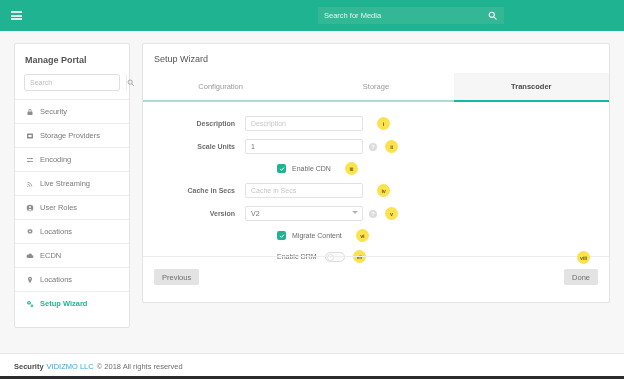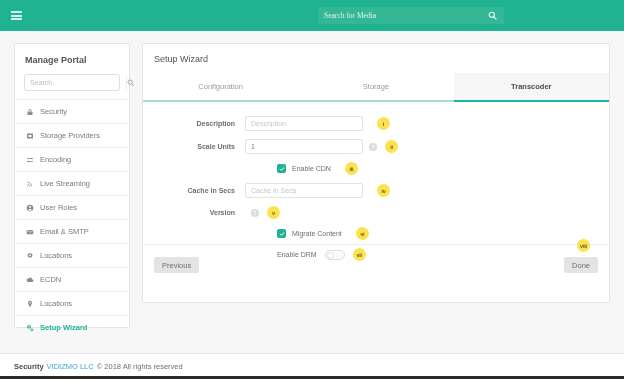--- a/index.html
+++ b/index.html
@@ -43,21 +43,21 @@
     display: flex;
     align-items: center;
   }
   .searchwrap input {
     border: 0;
     outline: 0;
     background: transparent;
     flex: 1;
     height: 100%;
     padding: 8px 6px;
-    font-family: Liberation Serif, serif;
+    font-family: Liberation Sans, sans-serif;
     font-size: 7.5px;
     color: #eaf7f2;
   }
   .searchwrap input::placeholder { color: #e3f4ee; }
   .search-btn {
     width: 24px; height: 100%;
     display: flex; align-items: center; justify-content: center;
     cursor: pointer;
   }
   .search-btn svg { width: 9px; height: 9px; }
@@ -244,21 +244,21 @@
   }
   .toggle .knob {
     position: absolute; left: 1px; top: 1px;
     width: 7px; height: 7px; border-radius: 50%;
     background: #ffffff;
     border: 1px solid #e0e0e0;
   }
 
   .footer-bar {
     position: absolute;
-    left: 0; right: 0; bottom: 16px;
+    left: 0; right: 0; bottom: 4px;
     height: 42px;
     border-top: 1px solid #ededed;
   }
   .btn {
     position: absolute;
     height: 16px;
     padding: 0 8px;
     background: #e3e3e3;
     border: 0;
     border-radius: 2px;
@@ -383,29 +383,20 @@
             <circle cx="8" cy="8" r="6.5"></circle>
             <circle cx="8" cy="6.2" r="2" fill="#ffffff"></circle>
             <path d="M4 13c.6-2.2 2.1-3.2 4-3.2s3.4 1 4 3.2z" fill="#ffffff"></path>
           </svg>
         </span>
         <span>User Roles</span>
       </li>
       <li>
         <span class="ic">
           <svg viewBox="0 0 16 16" fill="currentColor">
-            <rect x="1.5" y="4" width="13" height="8.5" rx="0.8"></rect>
-            <path d="M1.8 4.6l6.2 4.2 6.2-4.2" fill="none" stroke="#ffffff" stroke-width="1.2"></path>
-          </svg>
-        </span>
-        <span>Email &amp; SMTP</span>
-      </li>
-      <li>
-        <span class="ic">
-          <svg viewBox="0 0 16 16" fill="currentColor">
             <path d="M8 1.3l1.2 1.5 1.9-.5.4 1.9 1.8.7-.9 1.7.9 1.7-1.8.7-.4 1.9-1.9-.5L8 12.1 6.8 10.6l-1.9.5-.4-1.9-1.8-.7L3.6 6.8 2.7 5.1l1.8-.7.4-1.9 1.9.5z"></path>
             <circle cx="8" cy="6.6" r="1.8" fill="#ffffff"></circle>
           </svg>
         </span>
         <span>Locations</span>
       </li>
       <li>
         <span class="ic">
           <svg viewBox="0 0 16 16" fill="currentColor">
             <path d="M4 12h8a2.8 2.8 0 0 0 .2-5.6A3.8 3.8 0 0 0 5 5.3 3 3 0 0 0 4 12z"></path>
@@ -479,20 +470,26 @@
         <div class="flabel">Cache in Secs</div>
         <div class="fctl">
           <input type="text" placeholder="Cache in Secs" style="">
         </div>
         <div style="width:14px"></div>
         <div class="badge">iv</div>
       </div>
 
       <div class="frow">
         <div class="flabel">Version</div>
+        <div class="fctl">
+          <select>
+            <option>V2</option>
+          </select>
+          <span class="selarrow"></span>
+        </div>
         <div class="helpicon">?</div>
         <div class="badge badge-gap">v</div>
       </div>
 
       <div class="checkrow">
         <div class="cbox">
           <svg viewBox="0 0 12 12" fill="none" stroke="#ffffff" stroke-width="2">
             <path d="M2.5 6.3l2.4 2.4 4.6-5" stroke-linecap="round" stroke-linejoin="round"></path>
           </svg>
         </div>

